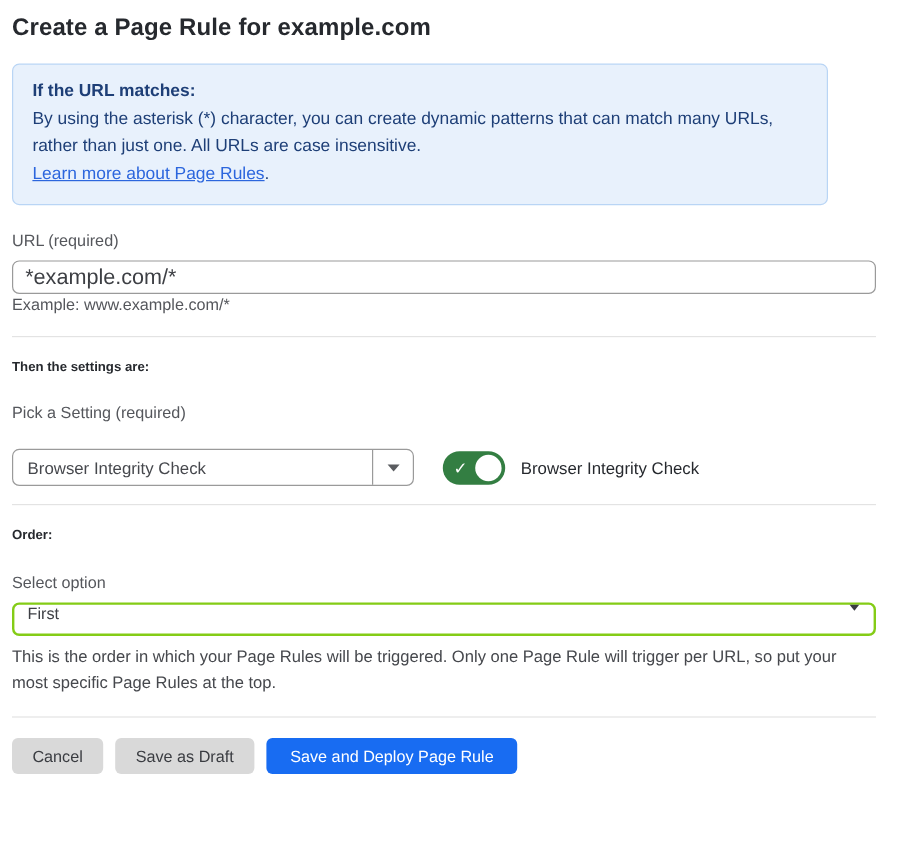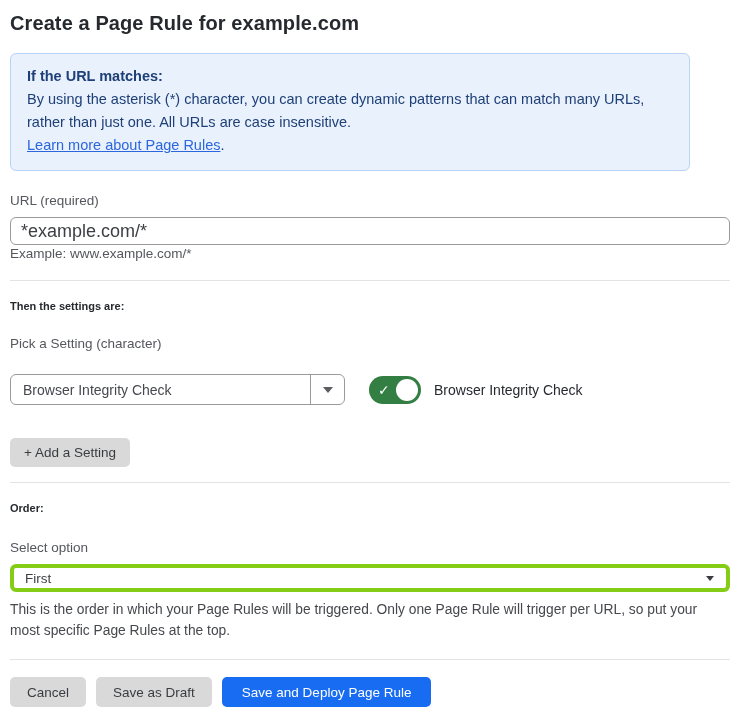--- a/index.html
+++ b/index.html
@@ -174,25 +174,25 @@
   .add-setting-btn {
     margin-top: 33px;
     height: 29px;
     padding: 0 14px;
   }
   
   .order-select {
     margin-top: 9px;
     width: 720px;
     height: 28px;
-    border: 4px solid #84cc16;
-    border-radius: 6px;
-    background: #ffffff;
-    display: flex;
-    align-items: center;
+    border: 2px solid #84cc16;
+    border-radius: 6px;
+    background: #ffffff;
+    display: flex;
+    align-items: flex-start;
     cursor: pointer;
   }
   .order-select .select-text {
     flex: 1;
     padding: 0 11px;
     font-size: 13.5px;
     color: #3d3f44;
   }
   .order-select .caret-wrap {
     padding-right: 12px;
@@ -232,37 +232,36 @@
   </div>
 
   <div class="field-label" style="margin-top: 22px;">URL (required)</div>
   <input class="url-input" type="text" value="*example.com/*" style="">
   <div class="hint-text" style="margin-top: 1px;">Example: www.example.com/*</div>
 
   <div class="divider" style="margin-top: 19px;"></div>
 
   <h2 class="section-heading" style="margin-top: 19px;">Then the settings are:</h2>
 
-  <div class="field-label" style="margin-top: 24px;">Pick a Setting (character)</div>
+  <div class="field-label" style="margin-top: 24px;">Pick a Setting (required)</div>
 
   <div class="setting-row">
     <div class="setting-select">
       <span class="select-text">Browser Integrity Check</span>
       <span class="select-caret-box">
         <span class="caret-down"></span>
       </span>
     </div>
     <div class="toggle">
       <span class="toggle-check">✓</span>
       <span class="toggle-knob"></span>
     </div>
     <span class="toggle-label">Browser Integrity Check</span>
   </div>
 
-  <button class="btn btn-gray add-setting-btn">+ Add a Setting</button>
 
   <div class="divider" style="margin-top: 15px;"></div>
 
   <h2 class="section-heading" style="margin-top: 19px;">Order:</h2>
 
   <div class="field-label" style="margin-top: 26px;">Select option</div>
 
   <div class="order-select">
     <span class="select-text">First</span>
     <span class="caret-wrap">

